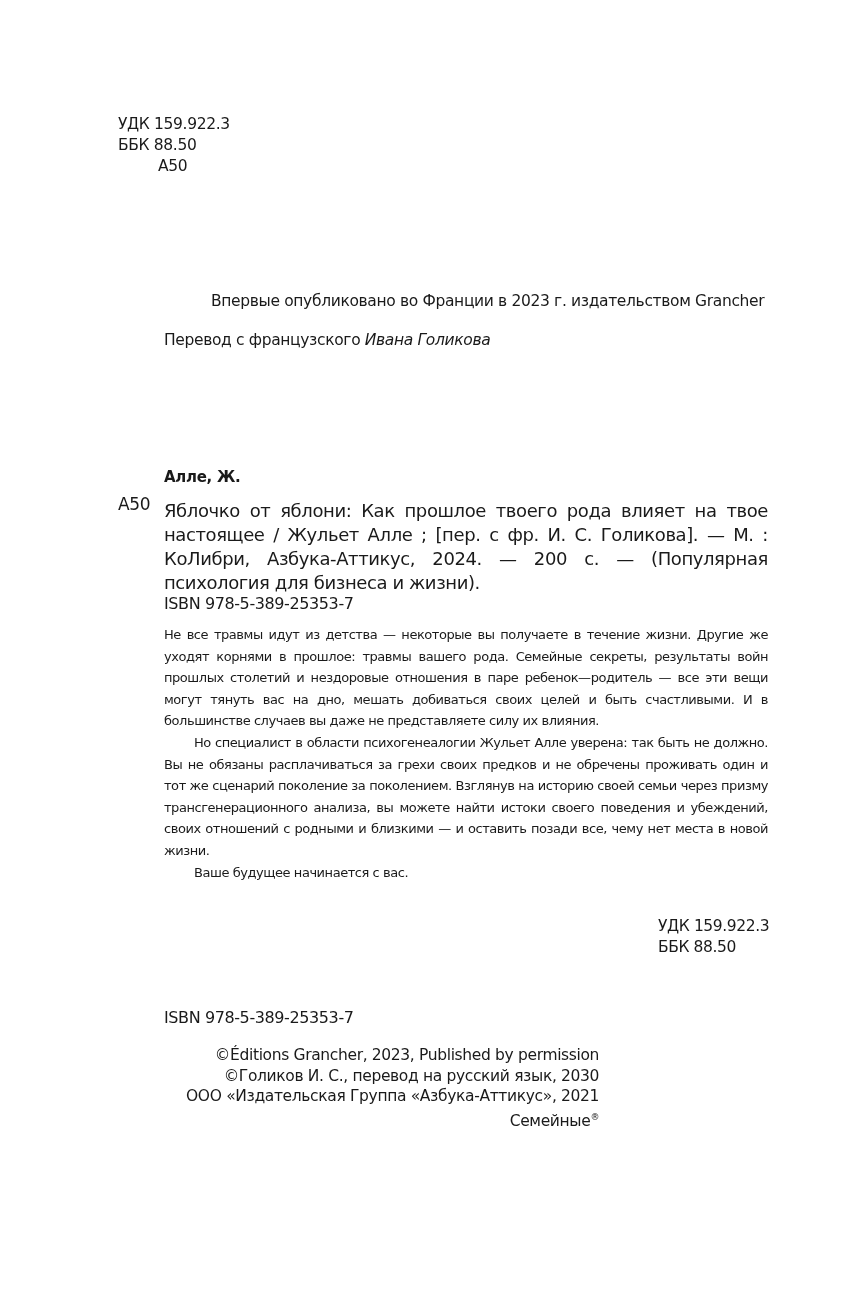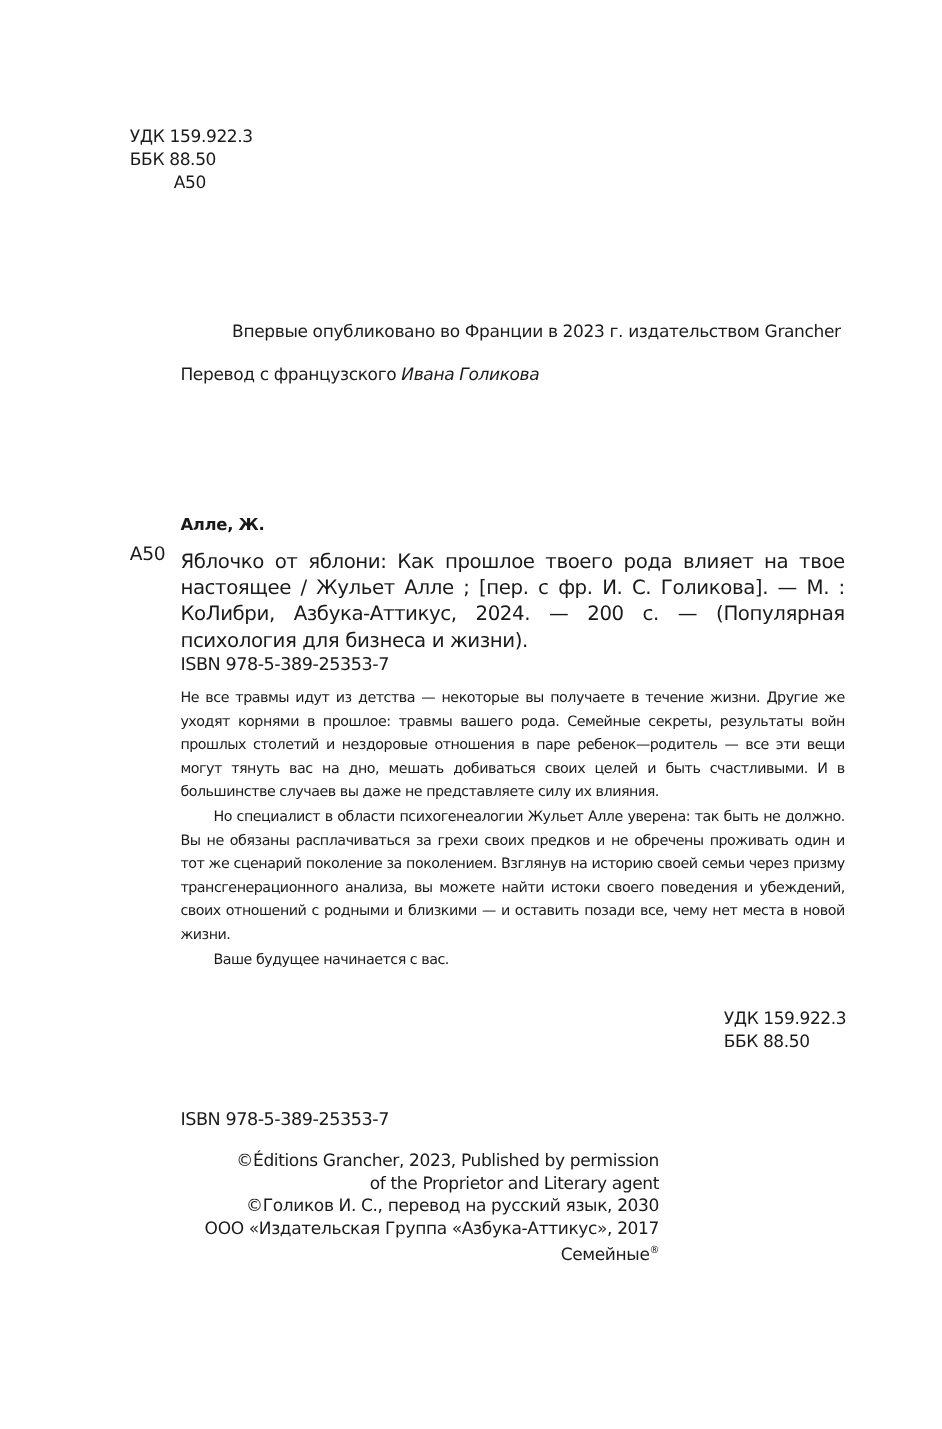--- a/index.html
+++ b/index.html
@@ -69,17 +69,16 @@
 
 <div id="udk-bottom" class="abs">
   <div>УДК 159.922.3</div>
   <div>ББК 88.50</div>
 </div>
 
 <div id="isbn2" class="abs">ISBN 978-5-389-25353-7</div>
 
 <div id="copyright" class="abs sm">
   <div class="ln"><span class="c">©</span><span>Éditions Grancher, 2023, Published by permission</span></div>
-  <div class="ln cind">of the Proprietor and Literary agent</div>
   <div class="ln"><span class="c">©</span><span>Голиков И. С., перевод на русский язык, 2030</span></div>
-  <div class="ln cind">ООО «Издательская Группа «Азбука-Аттикус», 2017</div>
+  <div class="ln cind">ООО «Издательская Группа «Азбука-Аттикус», 2021</div>
   <div class="ln cind"><span>Семейные</span><sup class="reg">®</sup></div>
 </div>
 
 </body></html>

